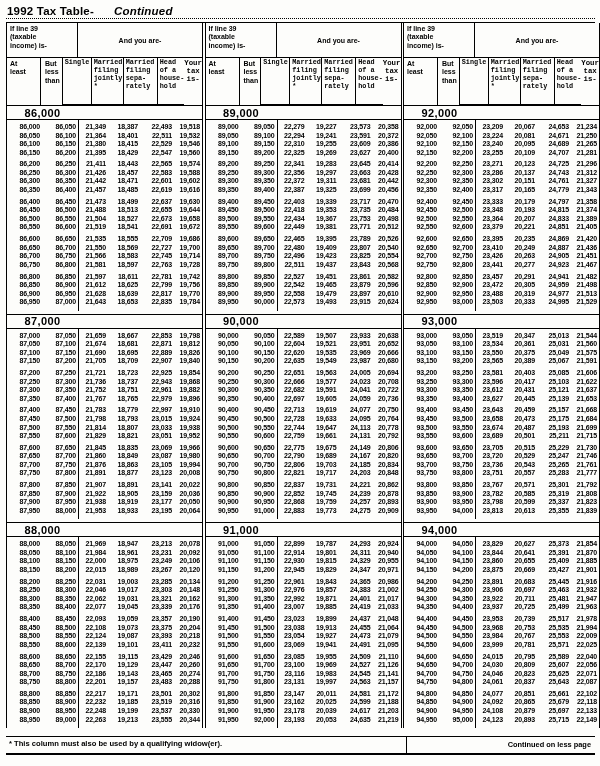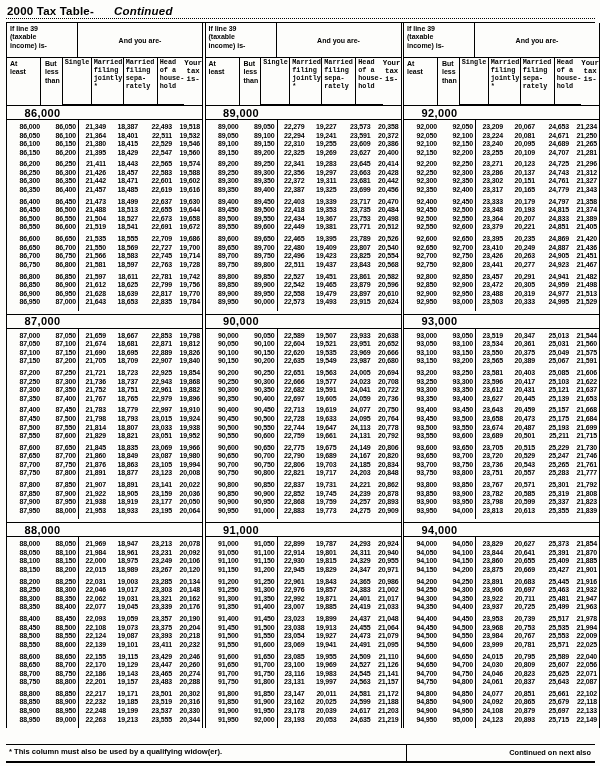--- a/index.html
+++ b/index.html
@@ -42,30 +42,30 @@
   .block + .block { margin-top: 3.2px; }
   .row { display: flex; height: 8.55px; }
   .cell { font-size: 7px; line-height: 8.4px; font-weight: bold; text-align: right; letter-spacing: -0.15px; }
   .c1 { width: 35px; padding-right: 2px; }
   .c2 { width: 37px; padding-right: 3px; }
   .c3 { width: 29px; padding-right: 2px; }
   .c4 { width: 32px; padding-right: 2px; }
   .c5 { width: 34px; padding-right: 2px; }
   .c6 { flex: 1; padding-right: 2px; }
 
-  .footer { display: flex; border-top: 1.2px solid #000; border-bottom: 2.2px solid #000; margin-top: 16px; }
+  .footer { display: flex; border-top: 1.2px solid #000; border-bottom: 2.2px solid #000; margin-top: 8px; }
   .footnote { width: 401px; border-right: 1.2px solid #000; padding: 2px 0 4px 3px; font-size: 7.6px; font-weight: bold; }
   .continued { flex: 1; text-align: right; padding: 3px 4px 4px 0; font-size: 7.4px; font-weight: bold; }
 </style>
 </head>
 <body>
 
 <div class="page">
   <div class="title-row">
-    <span>2000 Tax Table-</span><span class="cont">Continued</span>
+    <span>1992 Tax Table-</span><span class="cont">Continued</span>
   </div>
   <div class="title-rule"></div>
 
   <div class="table">
 
     <div class="group">
       <div class="g-header">
         <div class="gh-row1">
           <div class="gh-income lbl">If line 39
 (taxable
@@ -1756,15 +1756,15 @@
               </div>
             </div>
           </div>
         </div>
     </div>
 
   </div>
 
   <div class="footer">
     <div class="footnote">* This column must also be used by a qualifying widow(er).</div>
-    <div class="continued">Continued on next also</div>
+    <div class="continued">Continued on less page</div>
   </div>
 </div>
 
 </body></html>

